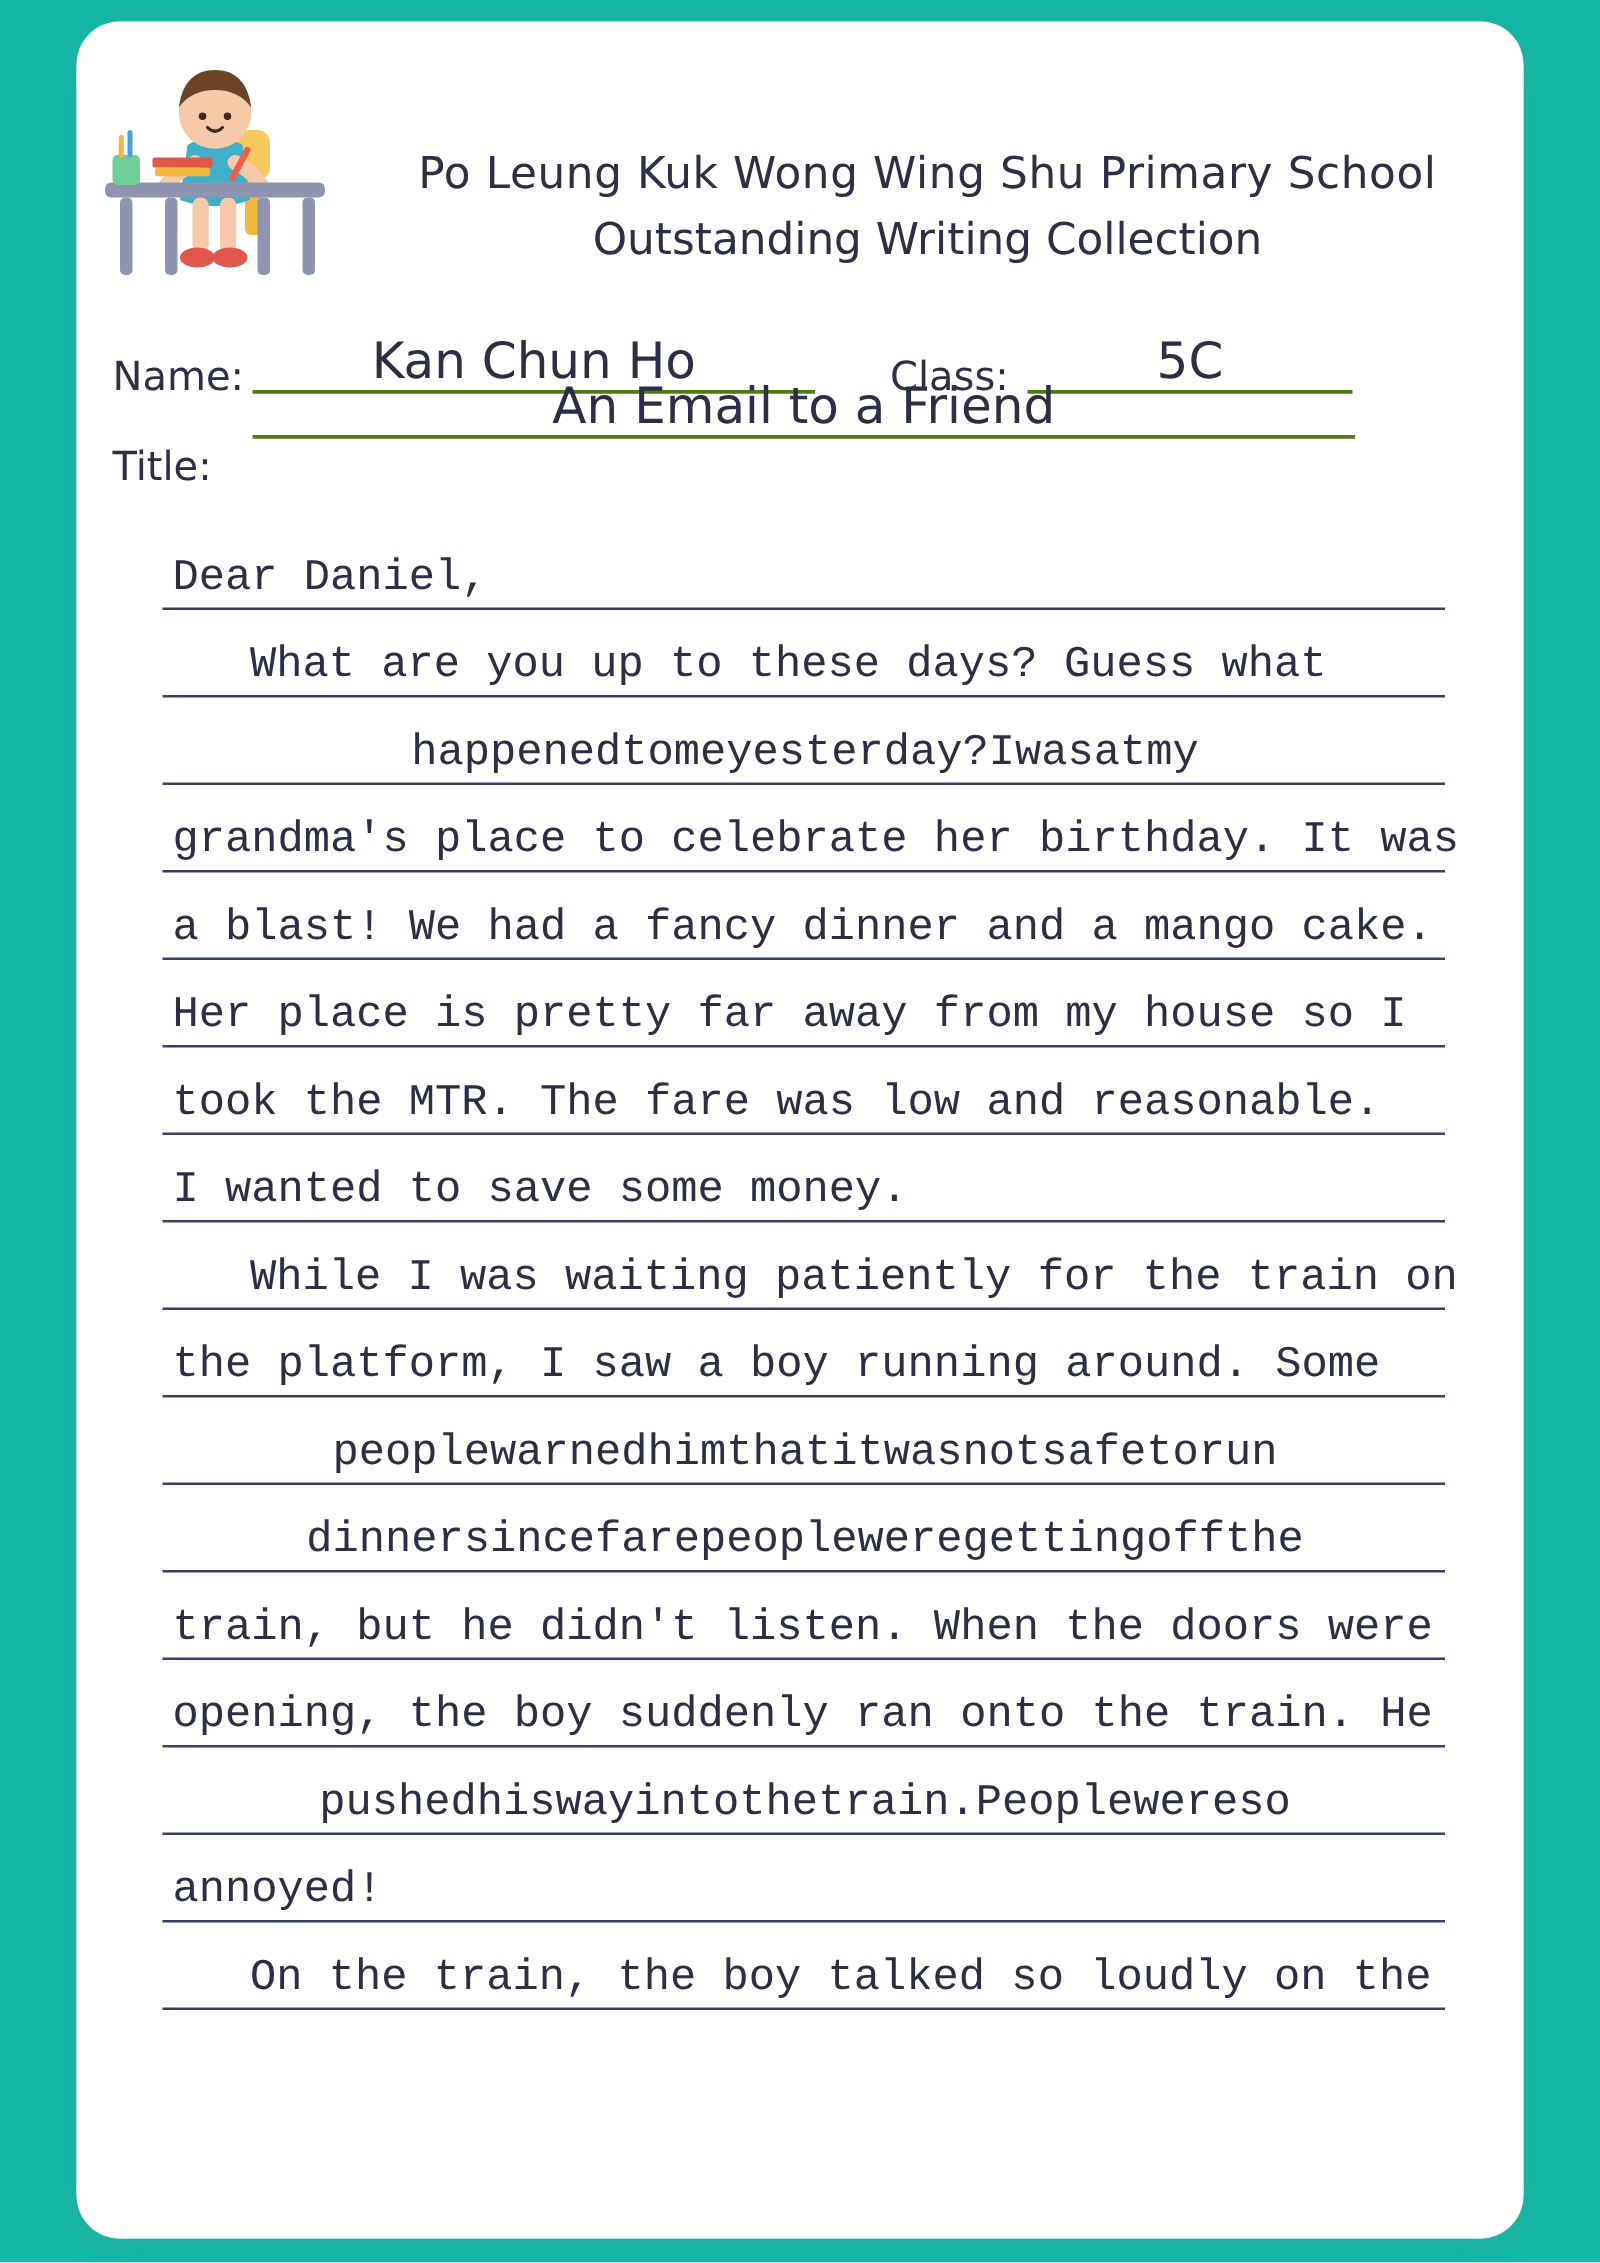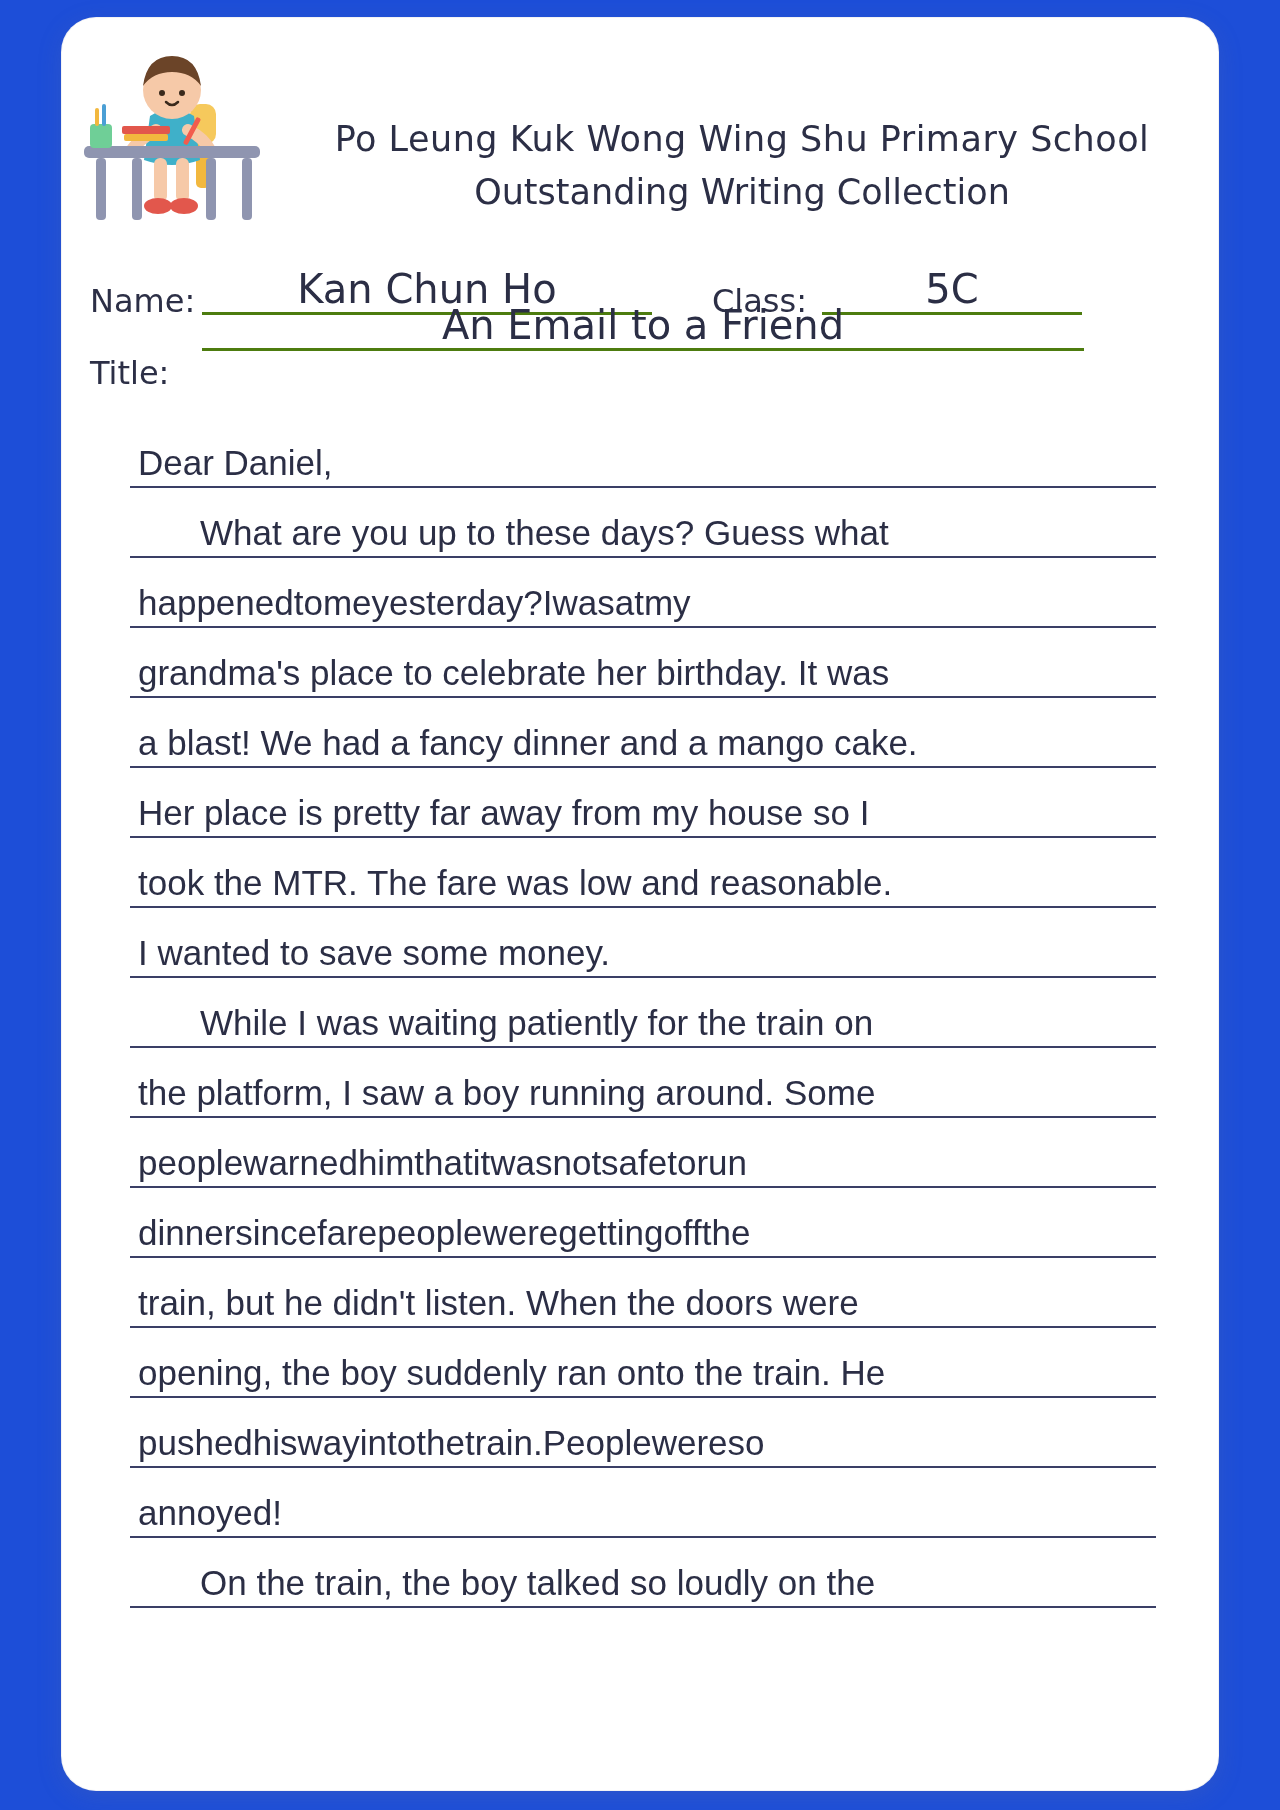--- a/index.html
+++ b/index.html
@@ -12,21 +12,21 @@
     height: 1810px;
     font-family: "DejaVu Sans", sans-serif;
     color: #23263b;
   }
 
   .page {
     position: relative;
     width: 1280px;
     height: 1810px;
     box-sizing: border-box;
-    background: #1d4ed8;
+    background: #14b8a6;
   }
 
   .sheet {
     position: absolute;
     left: 62px;
     top: 18px;
     width: 1156px;
     height: 1772px;
     background: #ffffff;
     border-radius: 34px;
@@ -120,25 +120,25 @@
   }
   .line .txt {
     position: absolute;
     left: 8px;
     right: 6px;
     bottom: 6px;
     font-size: 35px;
     line-height: 1.0;
     color: #2b2e45;
     white-space: nowrap;
-    font-family: Liberation Sans, sans-serif;
+    font-family: Liberation Mono, monospace;
   }
   .line .txt.just {
     display: flex;
-    justify-content: flex-start;
+    justify-content: center;
   }
   .line .txt.just > span { white-space: pre; }
   .indent { padding-left: 62px; }
 </style>
 </head>
 <body>
 
 <div class="page">
   <div class="sheet">
 

